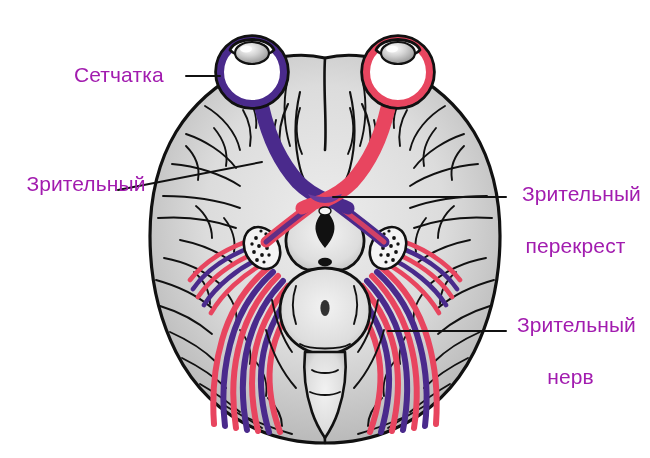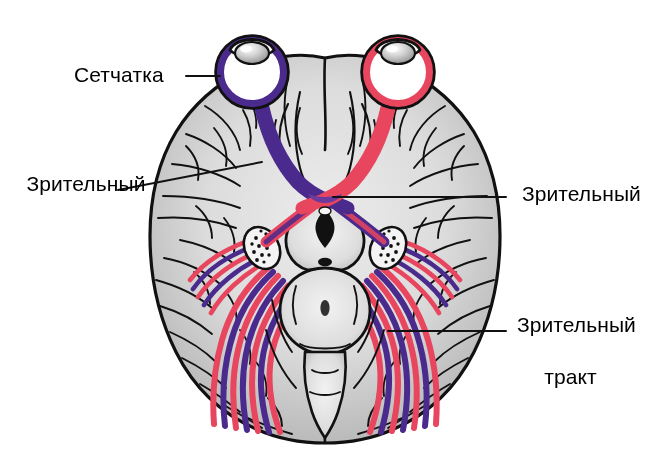--- a/index.html
+++ b/index.html
@@ -16,21 +16,21 @@
     font-family: "Liberation Sans", "DejaVu Sans", sans-serif;
   }
   #figure {
     position: absolute;
     inset: 0;
     width: 650px;
     height: 458px;
   }
   .label {
     position: absolute;
-    color: #000000;
+    color: #a21caf;
     font-family: "Liberation Sans", "DejaVu Sans", sans-serif;
     font-size: 21px;
     line-height: 26px;
     font-weight: 400;
     white-space: pre;
     letter-spacing: 0.1px;
   }
   #label-retina {
     left: 74px;
     top: 62px;
@@ -334,18 +334,19 @@
 </svg>
 
 <div class="label" id="label-retina">Сетчатка</div>
 
 <div class="label" id="label-optic-nerve">
   <span>Зрительный</span>
 </div>
 
 <div class="label" id="label-chiasm">
   <span>Зрительный</span>
+  <span class="lbl-line2">перекрест</span>
 </div>
 
 <div class="label" id="label-tract">
   <span>Зрительный</span>
-  <span class="lbl-line2">тракт</span>
+  <span class="lbl-line2">нерв</span>
 </div>
 
 </body></html>

